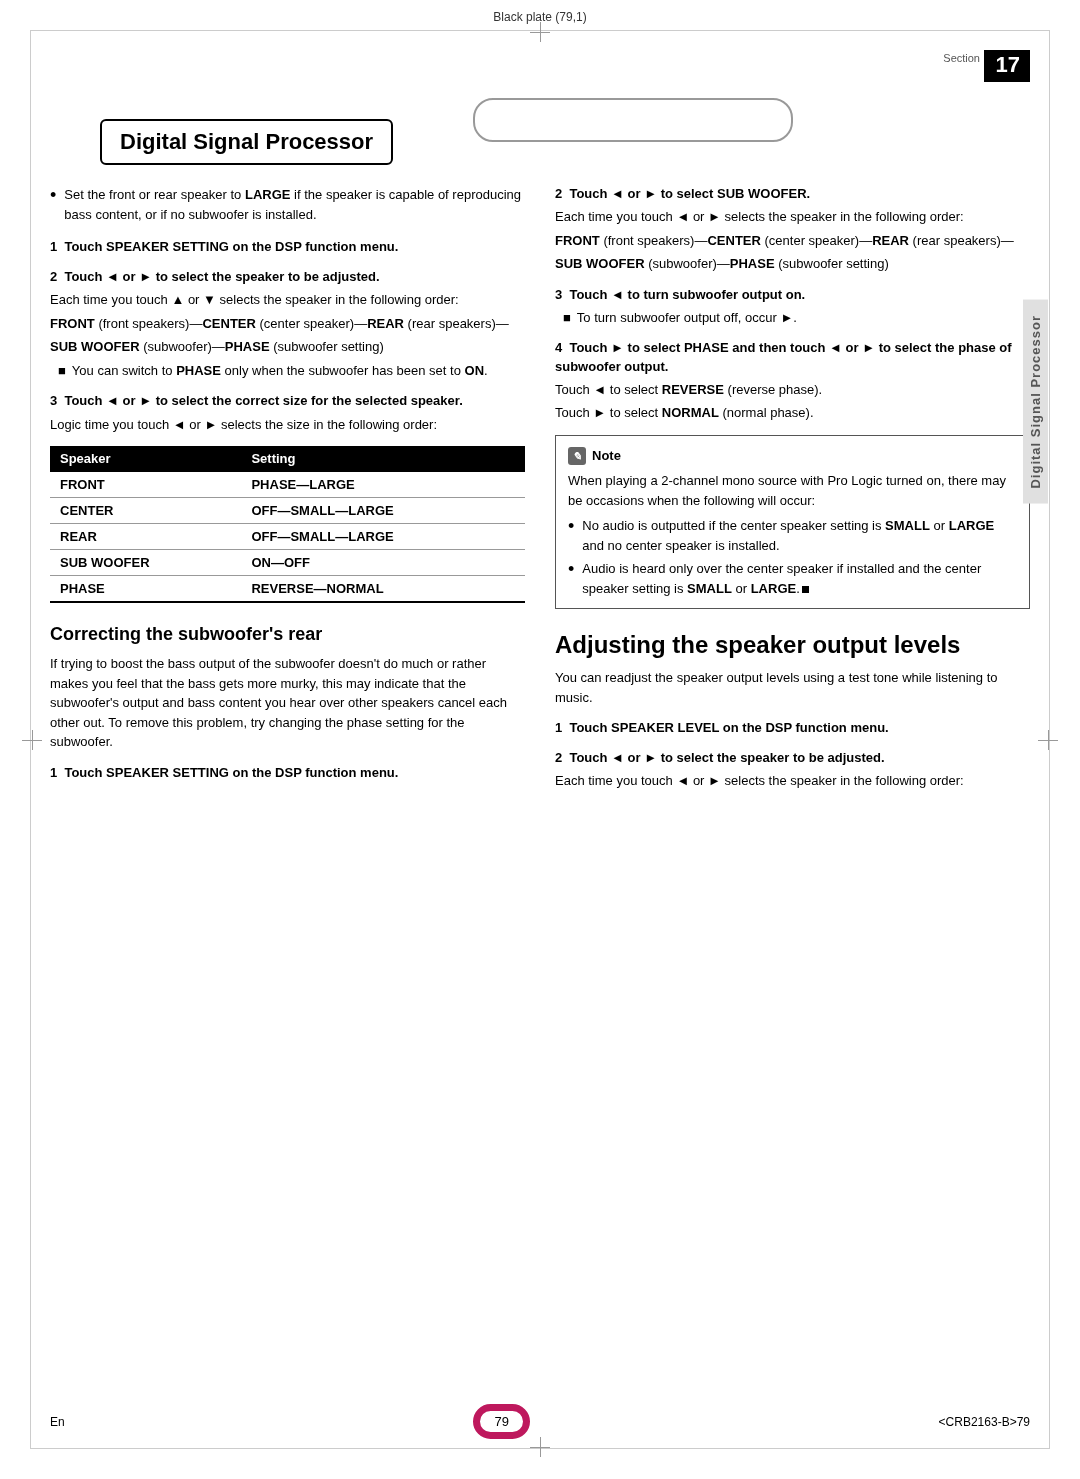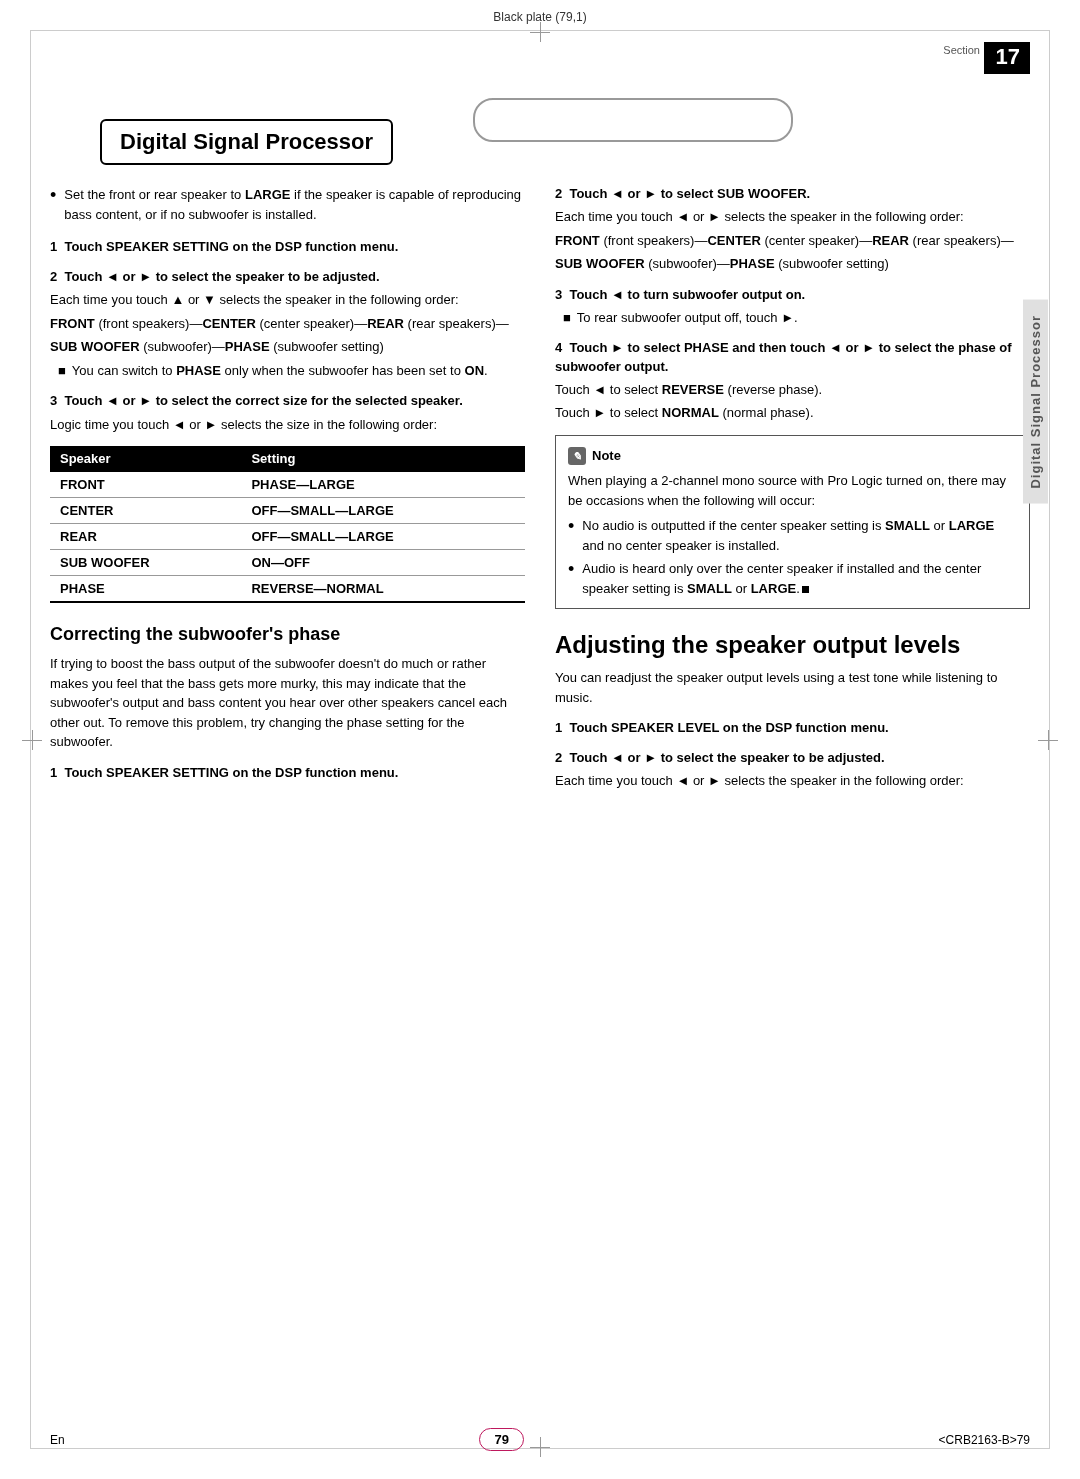--- a/index.html
+++ b/index.html
@@ -99,21 +99,21 @@
       padding: 10px 50px 5px 50px;
     }
     .black-plate-label {
       font-size: 12px;
       color: #333;
     }
 
     
     .section-badge-area {
       position: absolute;
-      top: 42px;
+      top: 50px;
       right: 50px;
       display: flex;
       align-items: flex-start;
     }
     .section-label {
       font-size: 11px;
       color: #555;
       margin-right: 4px;
       margin-top: 2px;
     }
@@ -287,37 +287,36 @@
       width: 7px;
       height: 7px;
       background: #000;
       margin-left: 2px;
       vertical-align: middle;
     }
 
     
     .footer {
       position: absolute;
-      bottom: 28px;
+      bottom: 40px;
       left: 0;
       right: 0;
       display: flex;
       justify-content: space-between;
       padding: 0 50px;
       align-items: center;
     }
     .footer-lang {
       font-size: 12px;
     }
     .footer-page {
       font-size: 13px;
-      border: 1px solid #be185d;
+      border: 7px solid #be185d;
       border-radius: 20px;
       padding: 3px 14px;
-      font-weight: bold;
     }
     .footer-code {
       font-size: 12px;
     }
 
     strong { font-weight: bold; }
 
     .sub-bullet {
       display: flex;
       gap: 6px;
@@ -437,21 +436,21 @@
         </tr>
         <tr>
           <td><strong>PHASE</strong></td>
           <td><strong>REVERSE—NORMAL</strong></td>
         </tr>
       </tbody>
     </table>
 
     <div style="margin-top: 20px;">
       <div class="section-subheading">
-        Correcting the subwoofer's phase
+        Correcting the subwoofer's rear
       </div>
       <div class="step-body">
         If trying to boost the bass output of the subwoofer doesn't do much or rather makes you feel that the bass gets more murky, this may indicate that the subwoofer's output and bass content you hear over other speakers cancel each other out. To remove this problem, try changing the phase setting for the subwoofer.
       </div>
 
       <div class="step" style="margin-top: 12px;">
         <div class="step-heading">
           <strong>1&nbsp;&nbsp;Touch SPEAKER SETTING on the DSP function menu.</strong>
         </div>
       </div>
@@ -476,21 +475,21 @@
       </div>
     </div>
 
     <div class="step">
       <div class="step-heading">
         <strong>3&nbsp;&nbsp;Touch ◄ to turn subwoofer output on.</strong>
       </div>
       <div class="sub-bullet">
         <span class="sub-bullet-mark">■</span>
         <span>
-          To rear subwoofer output off, touch ►.
+          To turn subwoofer output off, occur ►.
         </span>
       </div>
     </div>
 
     <div class="step">
       <div class="step-heading">
         <strong>4&nbsp;&nbsp;Touch ► to select PHASE and then touch ◄ or ► to select the phase of subwoofer output.</strong>
       </div>
       <div class="step-body">
         Touch ◄ to select <strong>REVERSE</strong> (reverse phase).

